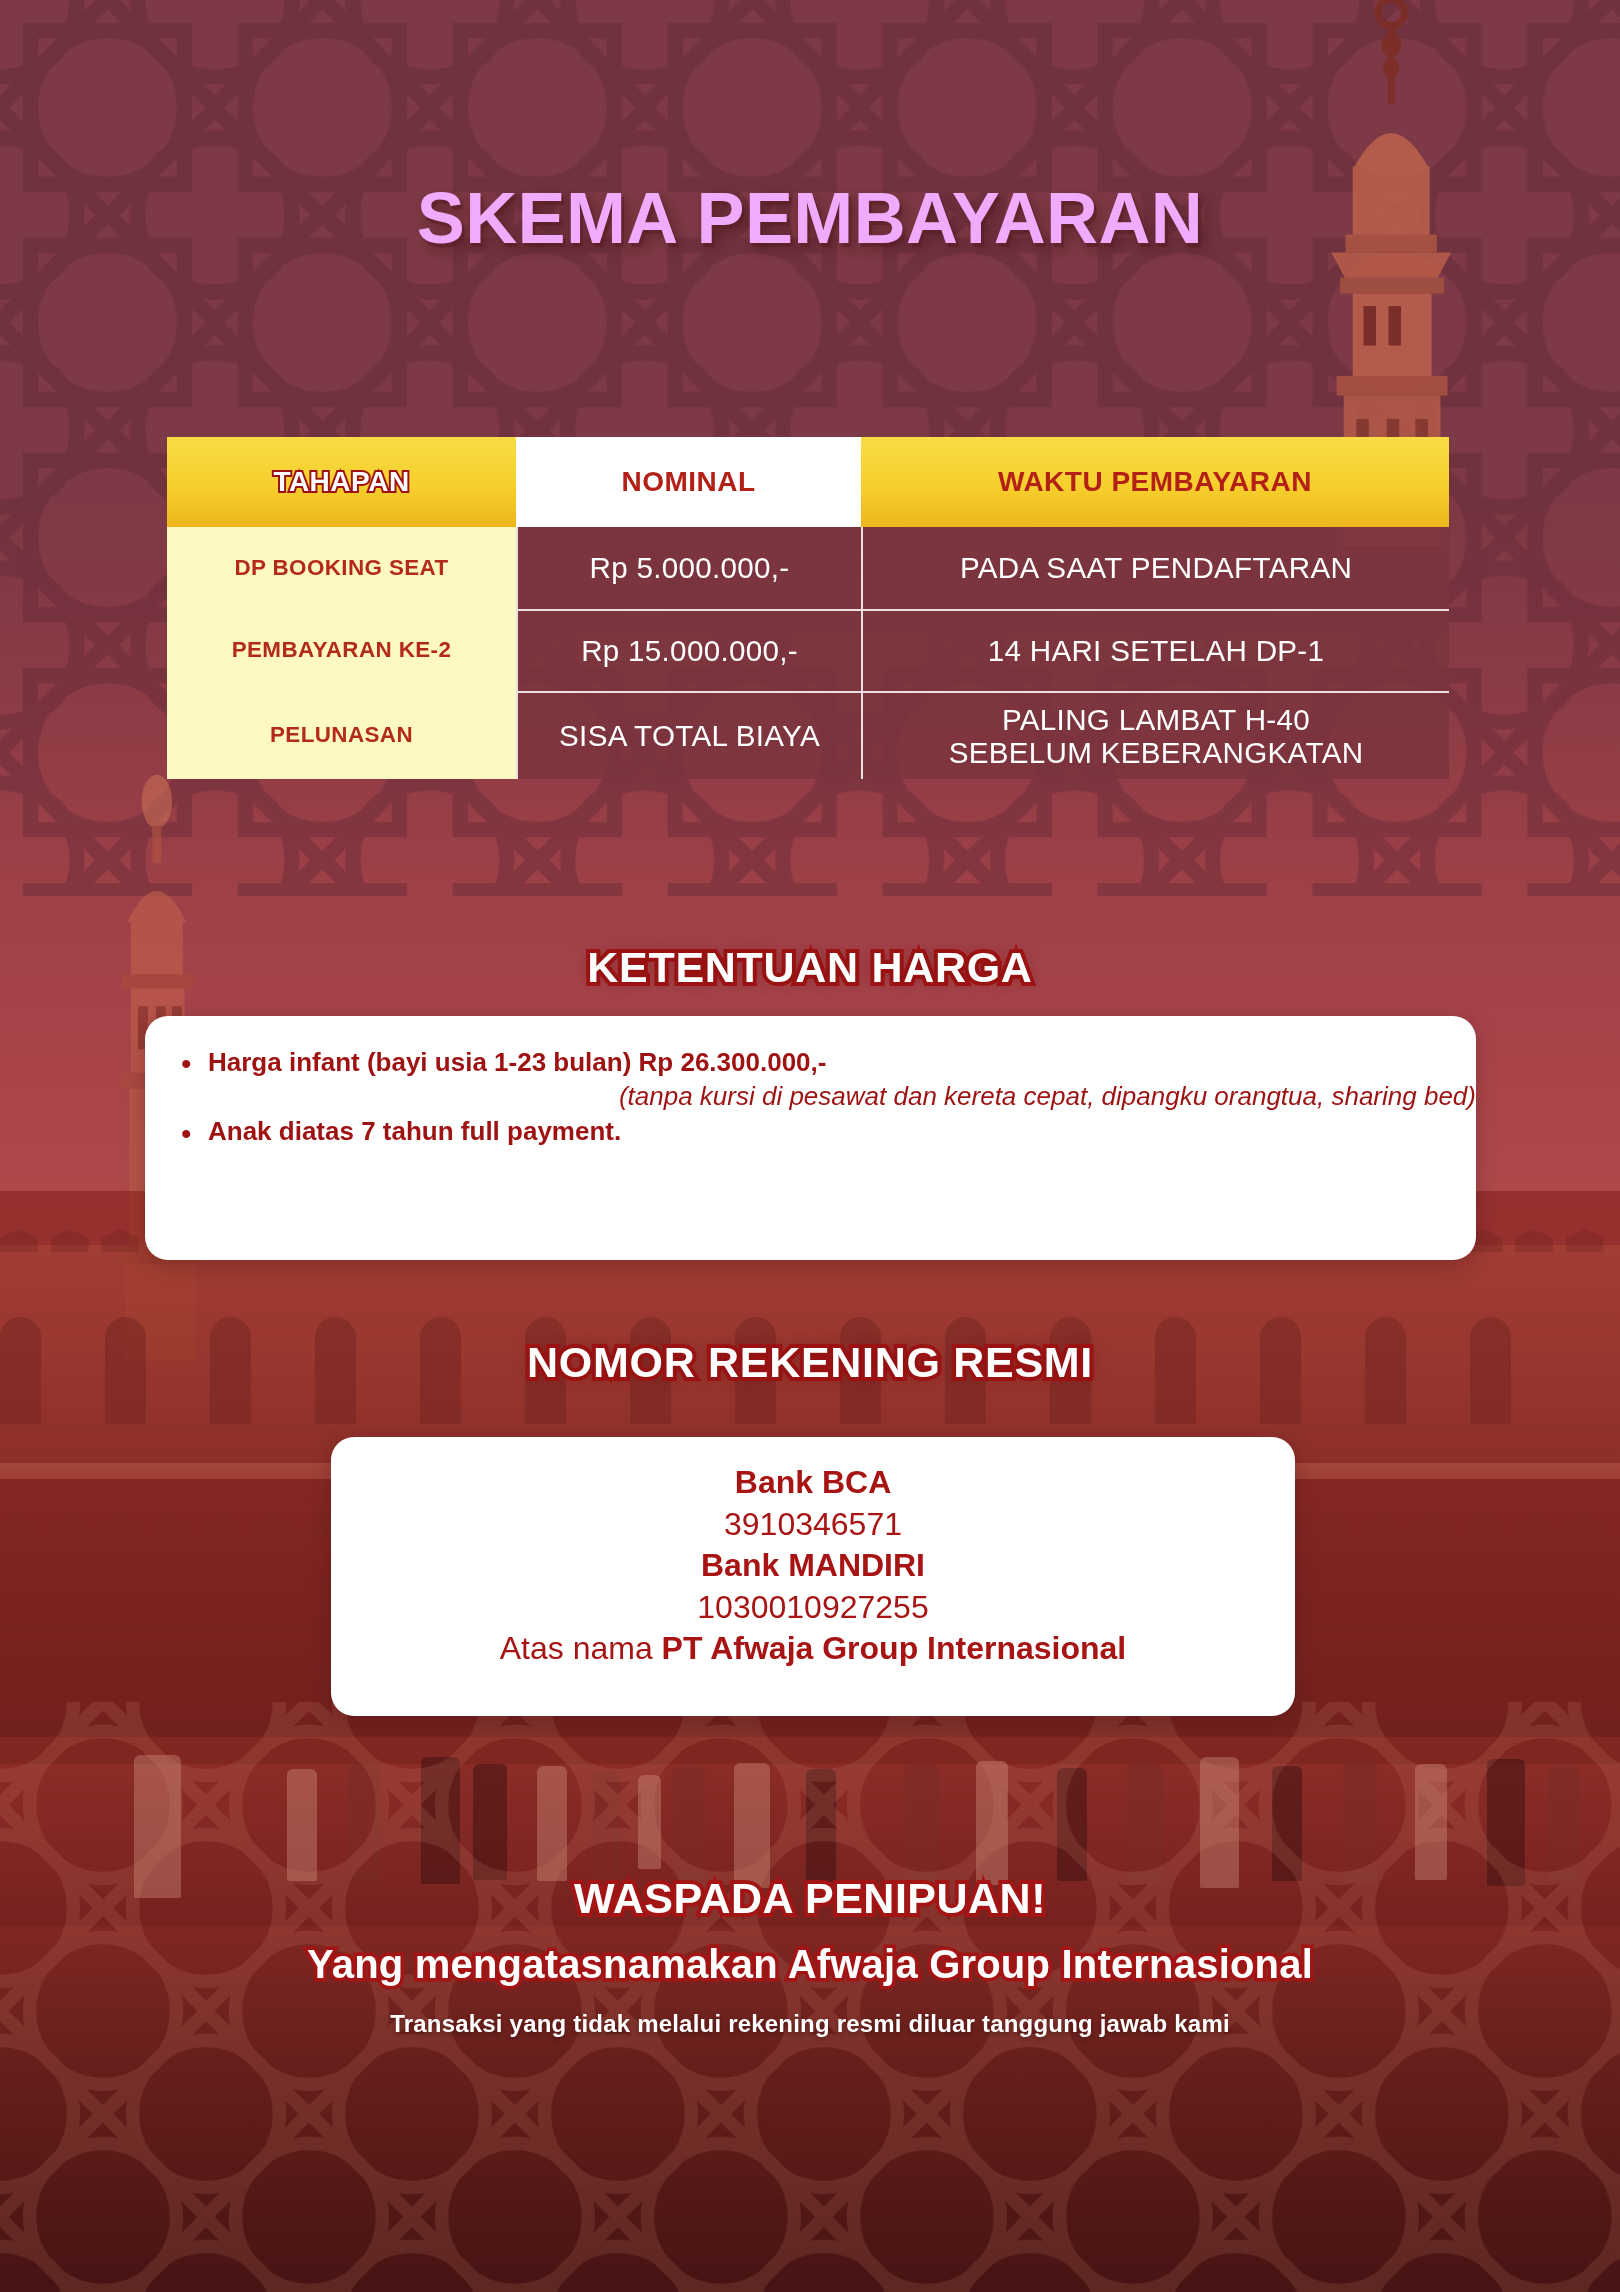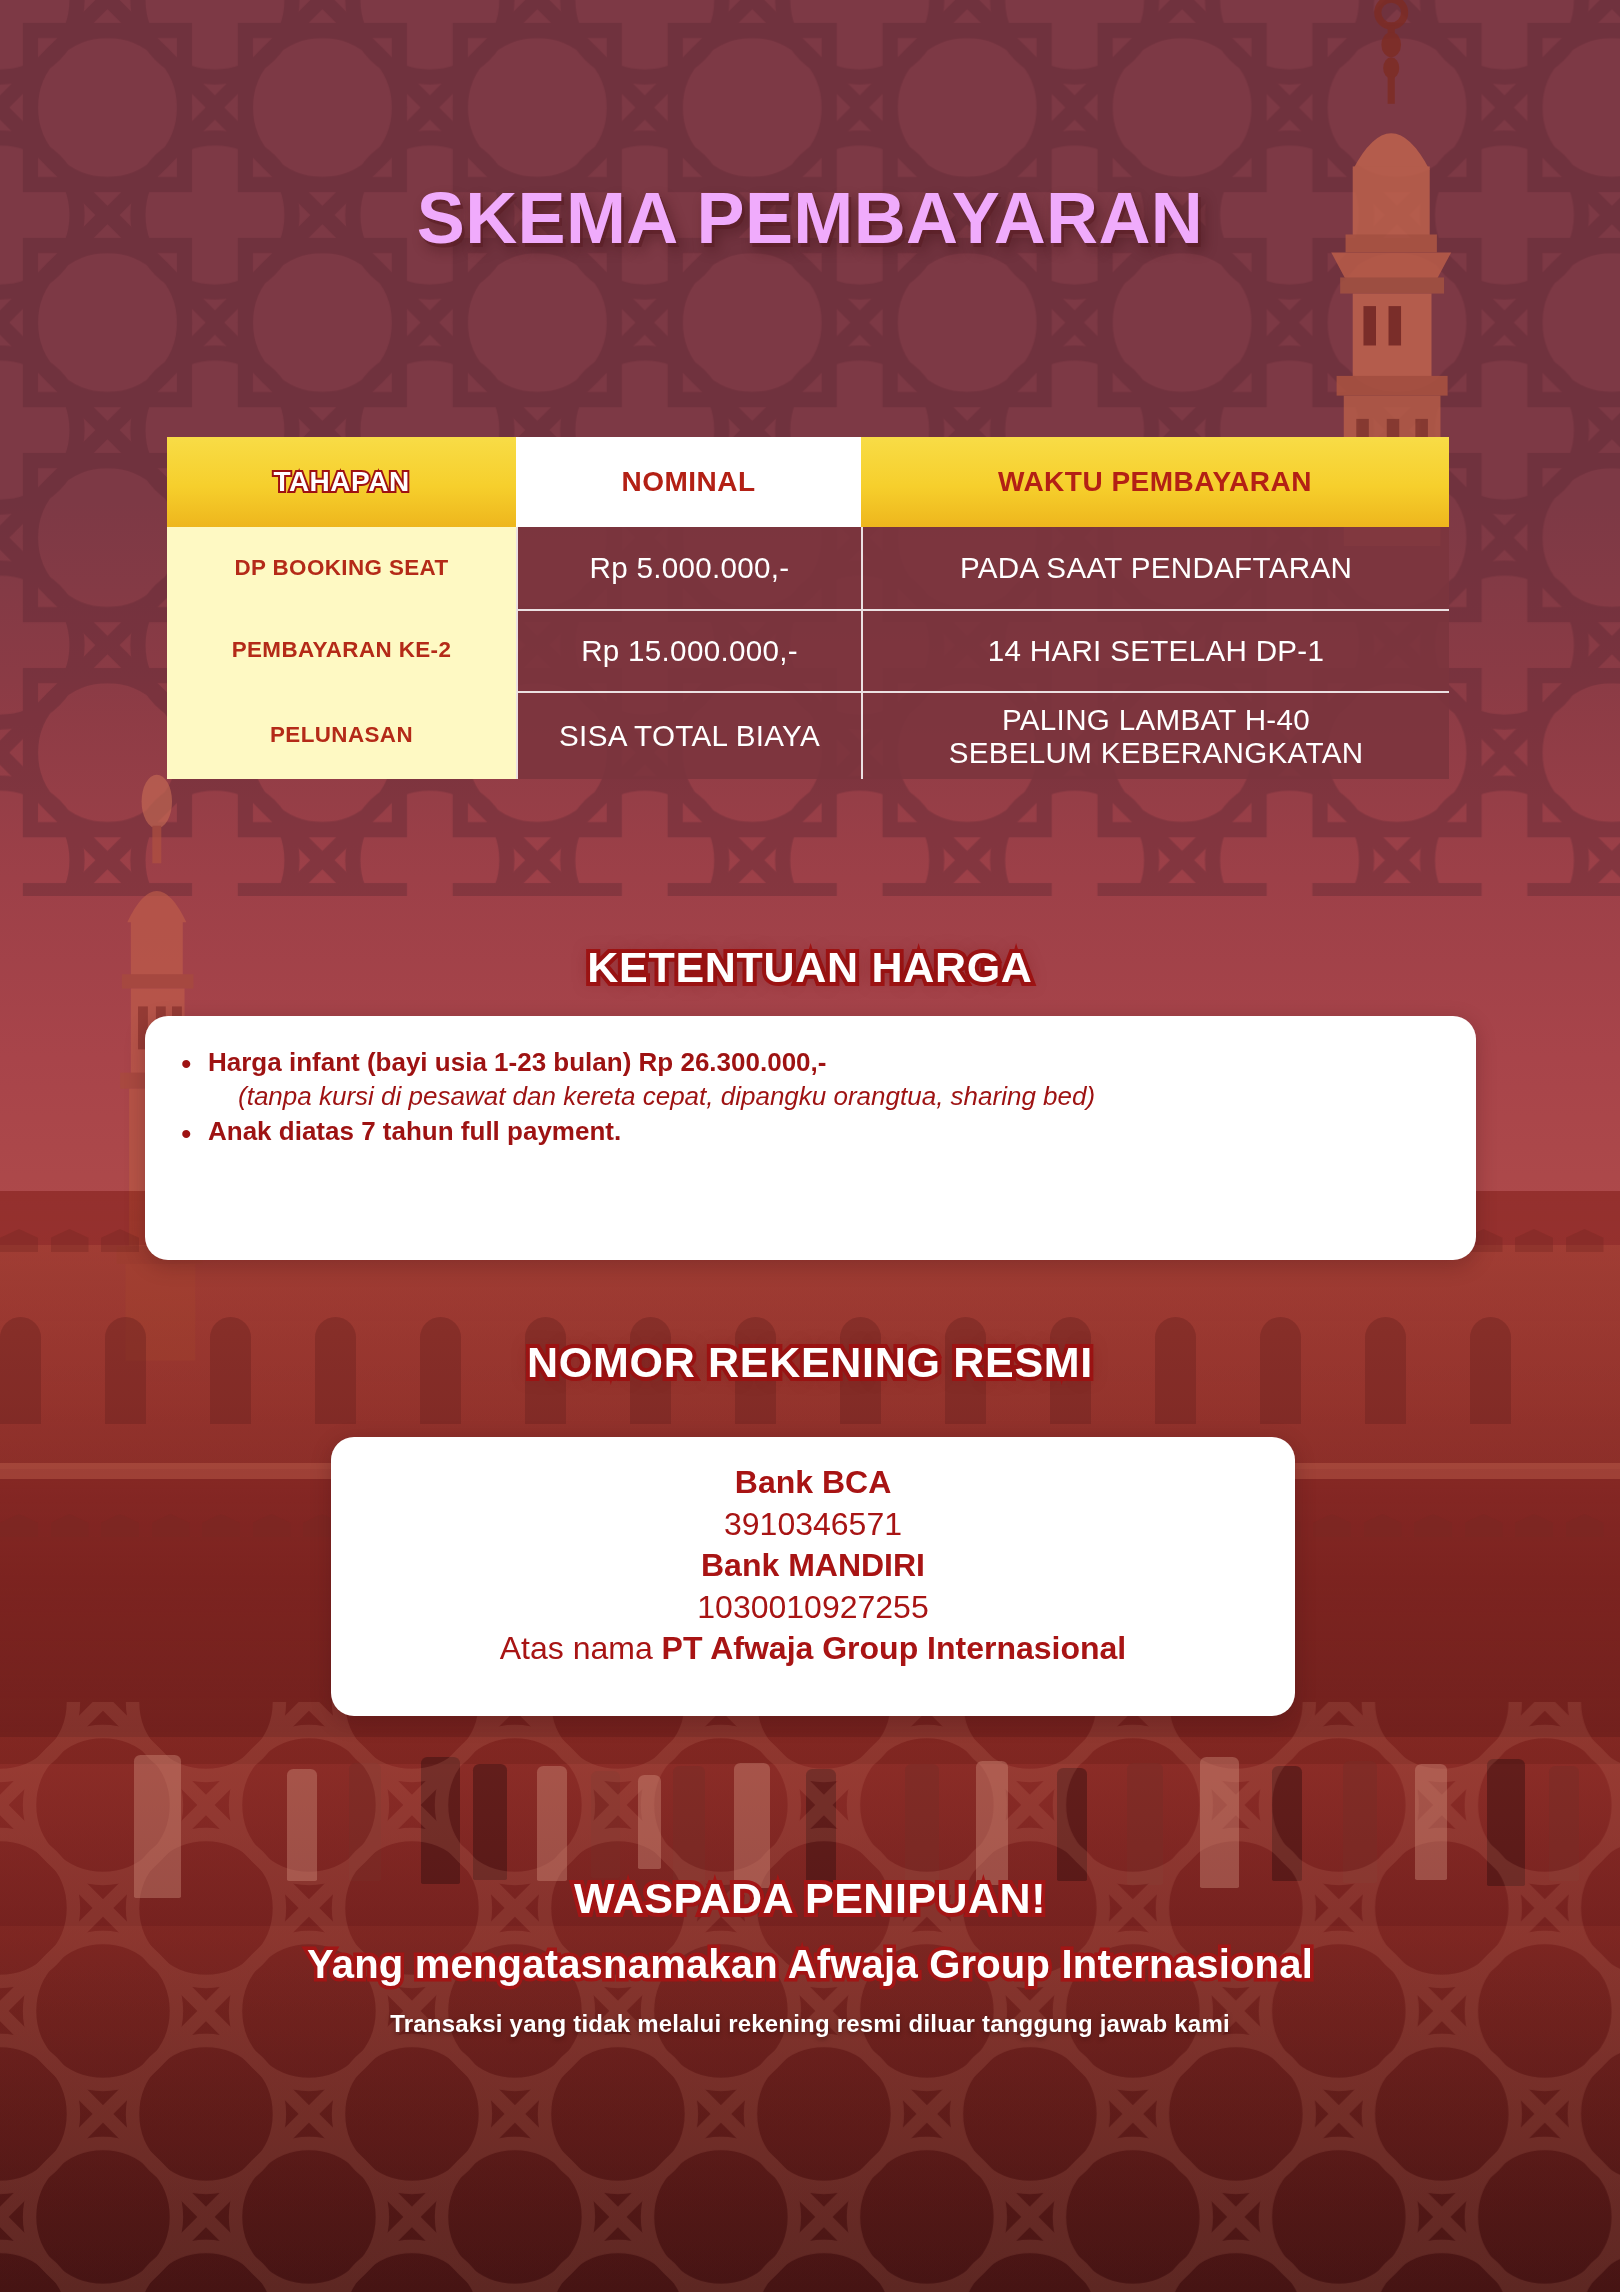--- a/index.html
+++ b/index.html
@@ -147,21 +147,21 @@
     list-style:none; position:relative;
     color:#9e1212; font-size:26px; line-height:1.30;
     margin-bottom:1.8px;
   }
   .bullets li::before {
     content:"\2022"; position:absolute; left:-27px; top:-1.8px;
     font-size:30px; color:#9e1212;
   }
   .bullets b { font-weight:bold; }
   .bullets i { font-style:italic; font-weight:400; }
-  .sub-note { display:block; margin-left:30px; font-style:italic; font-weight:400; }
+  .sub-note { display:block; margin-left:23px; font-style:italic; font-weight:400;text-align:right; }
 
   
   #card-rekening { left:331px; top:1437px; width:964px; height:279px; }
   .rek { text-align:center; padding-top:25px; color:#a81414; }
   .rek .line { font-size:32px; line-height:1.30; }
   .rek .b { font-weight:bold; }
   .rek .n { font-weight:400; }
 
   
   .warn1 {

